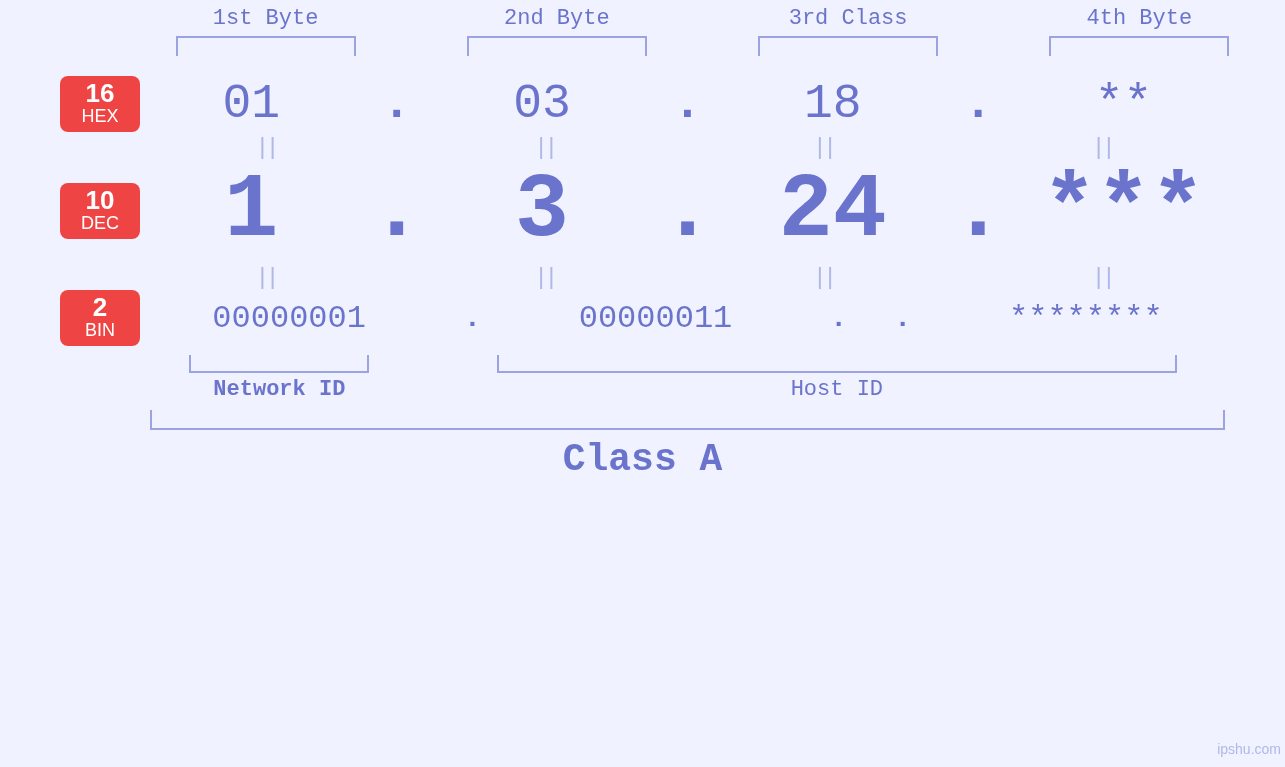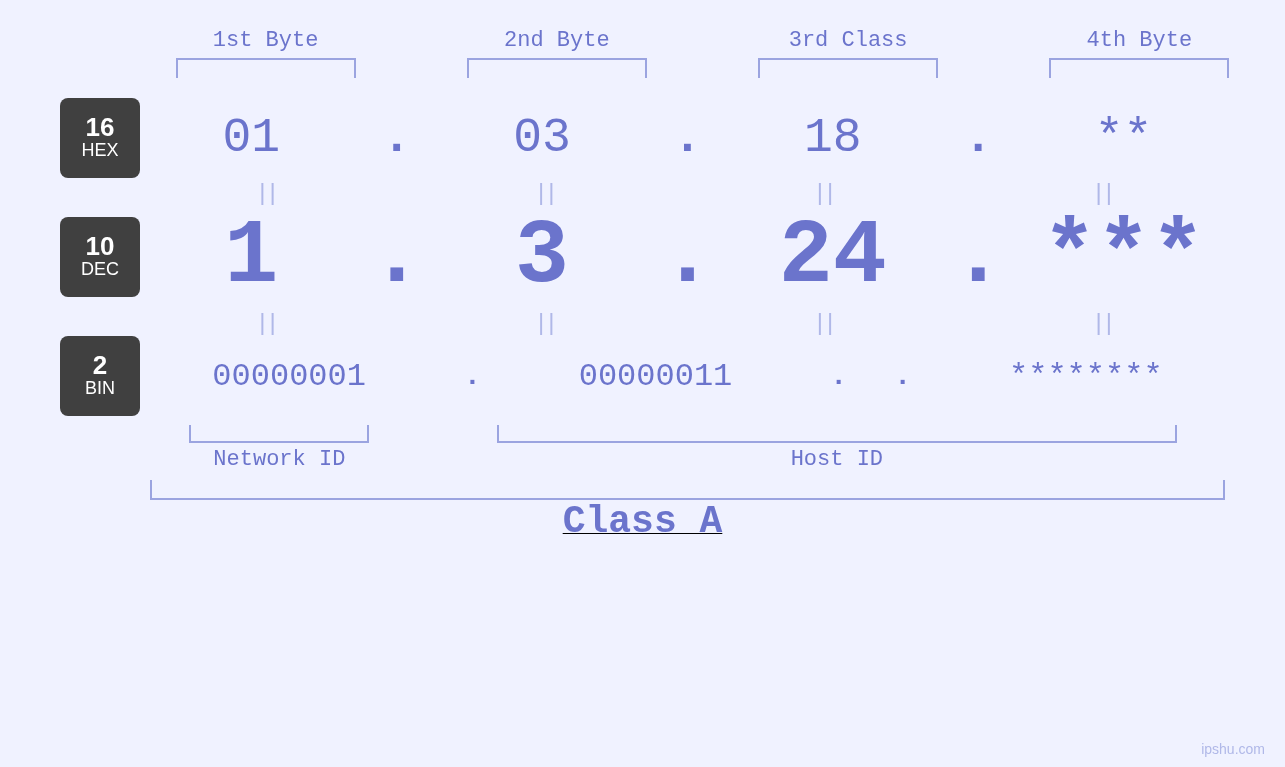--- a/index.html
+++ b/index.html
@@ -12,21 +12,21 @@
       overflow: hidden;
       position: relative;
     }
 
     .container {
       width: 100%;
       height: 100%;
       display: flex;
       flex-direction: column;
       align-items: center;
-      padding: 28px 60px 10px 60px;
+      padding: 6px 60px 10px 60px;
     }
 
     
     .byte-labels {
       display: flex;
       width: 100%;
       margin-left: 120px;
       margin-bottom: 5px;
     }
 
@@ -63,22 +63,22 @@
     
     .data-row {
       display: flex;
       align-items: center;
       width: 100%;
       margin-bottom: 0;
     }
 
     .badge {
       width: 80px;
-      height: 80px;
-      background-color: #404040;
+      height: 56px;
+      background-color: #ef4444;
       border-radius: 8px;
       display: flex;
       flex-direction: column;
       align-items: center;
       justify-content: center;
       flex-shrink: 0;
       margin-right: 10px;
     }
 
     .badge-number {
@@ -174,21 +174,21 @@
     .class-label {
       color: #6b74cc;
       font-size: 38px;
       font-family: 'Courier New', Courier, monospace;
       font-weight: bold;
     }
 
     .watermark {
       position: absolute;
       bottom: 10px;
-      right: 20px;
+      right: 4px;
       color: #b0b8e8;
       font-size: 14px;
       font-family: Arial, sans-serif;
     }
 
     
     .dot-col {
       width: 40px;
       display: flex;
       align-items: center;
@@ -354,33 +354,33 @@
         <div style="width:180px; height:18px; border-bottom:2px solid #9ba4e0; border-left:2px solid #9ba4e0; border-right:2px solid #9ba4e0;"></div>
       </div>
       <div style="width:40px;"></div>
 
       <div style="flex:3; display:flex; justify-content:center;">
         <div style="width:680px; height:18px; border-bottom:2px solid #9ba4e0; border-left:2px solid #9ba4e0; border-right:2px solid #9ba4e0;"></div>
       </div>
     </div>
 
     <div style="display:flex; width:100%; padding-left:90px; margin-top:4px;">
-      <div style="flex:1; display:flex; justify-content:center;">
+      <div style="flex:1; display:flex; justify-content:center;font-weight:bold;">
         <span class="id-label">Network ID</span>
       </div>
       <div style="width:40px;"></div>
       <div style="flex:3; display:flex; justify-content:center;">
         <span class="id-label">Host ID</span>
       </div>
     </div>
 
     <div style="width:100%; padding-left:90px; margin-top:8px;">
       <div style="width:100%; height:20px; border-bottom:2px solid #9ba4e0; border-left:2px solid #9ba4e0; border-right:2px solid #9ba4e0;"></div>
     </div>
 
-    <div style="width:100%; text-align:center; margin-top:0;text-decoration:underline;">
+    <div style="width:100%; text-align:center; margin-top:8px;">
       <span class="class-label">Class A</span>
     </div>
   </div>
 
 </div>
 
 <div class="watermark">ipshu.com</div>
 
 </body></html>

